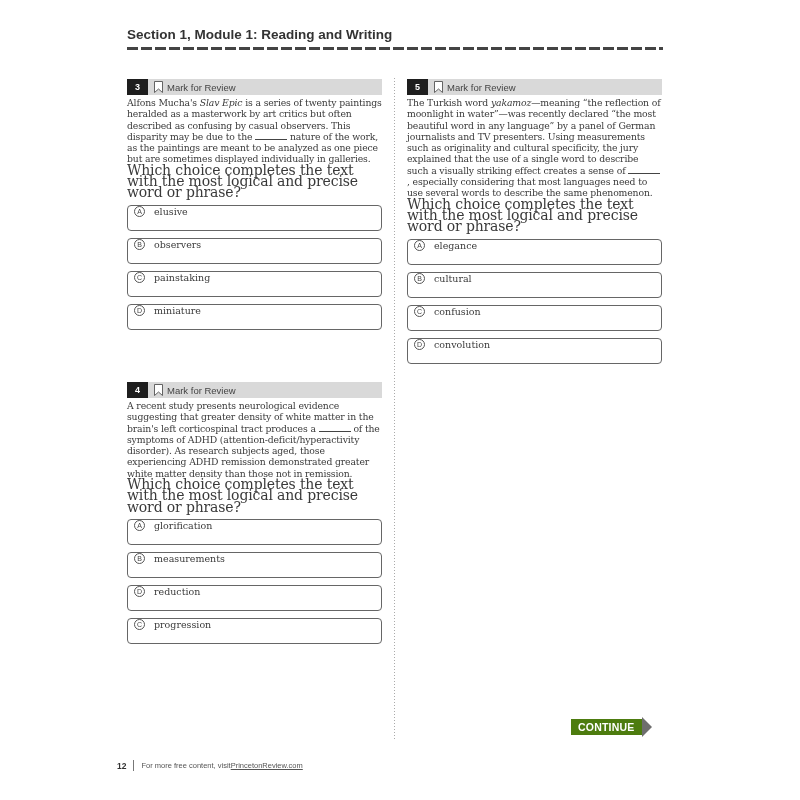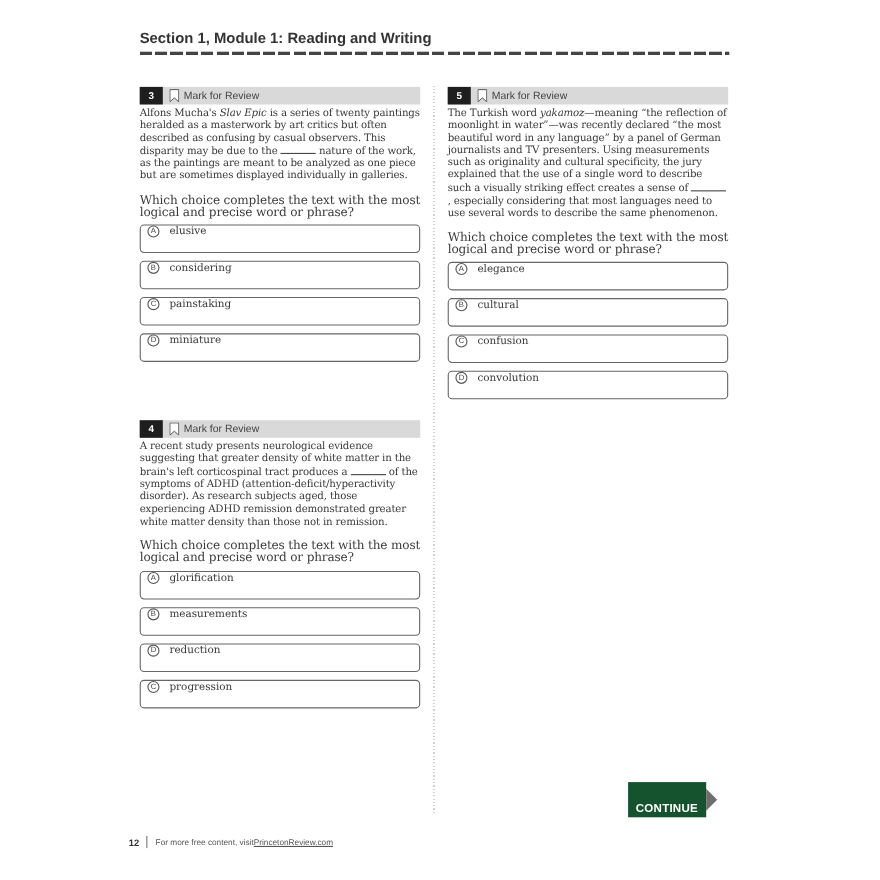--- a/index.html
+++ b/index.html
@@ -89,23 +89,22 @@
       letter-spacing: -0.15px;
     }
     .q-text .blank {
       display: inline-block;
       width: 32px;
       border-bottom: 1px solid #444;
       height: 8px;
       vertical-align: baseline;
     }
     .q-prompt {
-      font-size: 11px;
+      font-size: 14px;
       line-height: 11.3px;
-      margin-top: 10px;
       color: #3a3a3a;
       letter-spacing: -0.15px;
     }
     .choices {
       margin-top: 6px;
     }
     .choice {
       height: 26px;
       border: 1.3px solid #666;
       border-radius: 4px;
@@ -139,28 +138,28 @@
       position: absolute;
       left: 571px;
       top: 717px;
       height: 20px;
       display: flex;
       align-items: center;
       cursor: pointer;
     }
     .continue-body {
       height: 16px;
-      background: #14532d;
+      background: #4d7c0f;
       color: #fff;
       font-family: "Liberation Sans", sans-serif;
       font-weight: bold;
       font-size: 10.5px;
       display: flex;
       align-items: center;
-      padding: 16px 8px 0 7px;
+      padding: 0 8px 0 7px;
       letter-spacing: 0.2px;
     }
     .continue-arrow {
       width: 0;
       height: 0;
       border-top: 10px solid transparent;
       border-bottom: 10px solid transparent;
       border-left: 10px solid #6e6e6e;
     }
     .footer {
@@ -209,21 +208,21 @@
   </div>
   <div class="q-text"><span>Alfons Mucha's </span><i>Slav Epic</i><span> is a series of twenty paintings heralded as a masterwork by art critics but often described as confusing by casual observers. This disparity may be due to the </span><span class="blank"></span><span> nature of the work, as the paintings are meant to be analyzed as one piece but are sometimes displayed individually in galleries.</span></div>
   <div class="q-prompt">Which choice completes the text with the most logical and precise word or phrase?</div>
   <div class="choices">
     <div class="choice">
         <span class="choice-letter">A</span>
         <span class="choice-text">elusive</span>
       </div>
     <div class="choice">
         <span class="choice-letter">B</span>
-        <span class="choice-text">considering</span>
+        <span class="choice-text">observers</span>
       </div>
     <div class="choice">
         <span class="choice-letter">C</span>
         <span class="choice-text">painstaking</span>
       </div>
     <div class="choice">
         <span class="choice-letter">D</span>
         <span class="choice-text">miniature</span>
       </div>
   </div>

